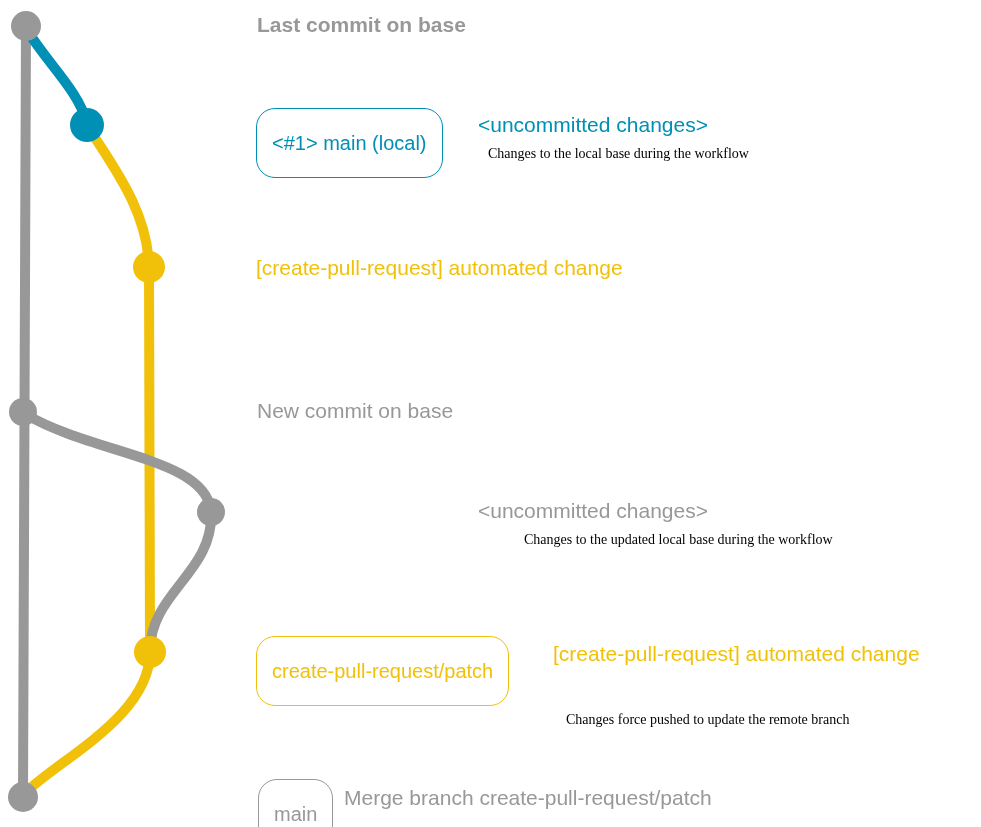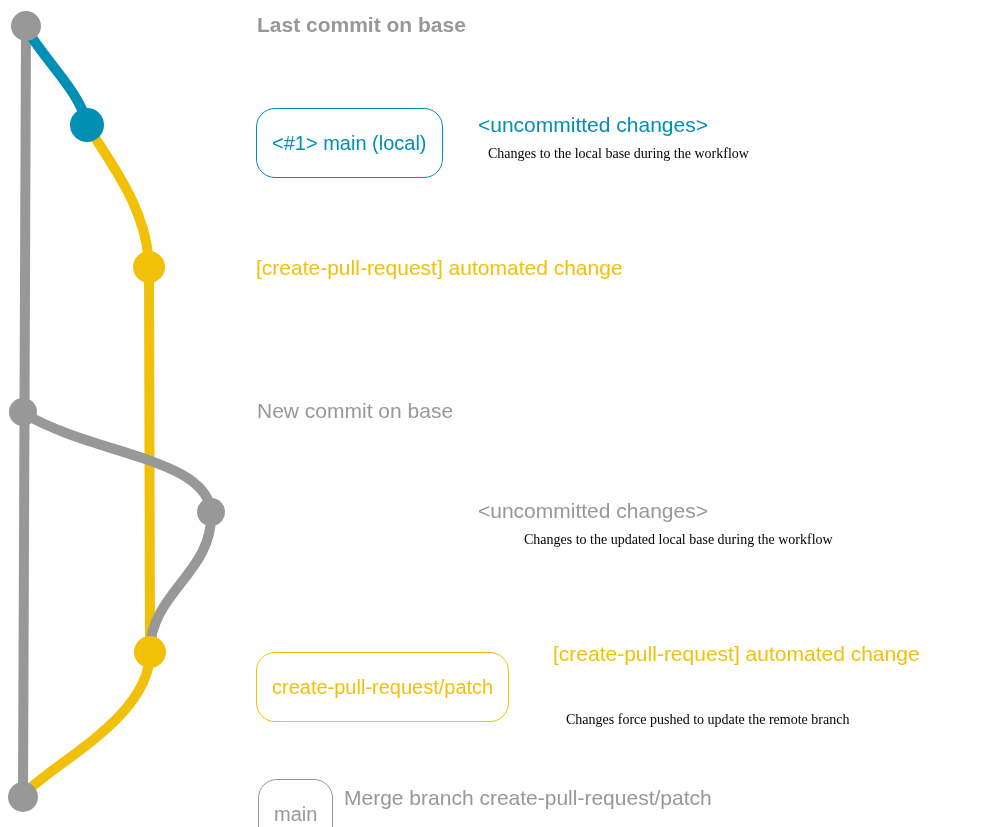--- a/index.html
+++ b/index.html
@@ -70,20 +70,20 @@
   <div class="lbl title teal" style="left:478px;top:113px;">&lt;uncommitted changes&gt;</div>
   <div class="lbl caption" style="left:488px;top:146px;">Changes to the local base during the workflow</div>
 
   <div class="lbl title yellow" style="left:256px;top:256px;">[create-pull-request] automated change</div>
 
   <div class="lbl msg" style="left:257px;top:399px;">New commit on base</div>
 
   <div class="lbl title gray" style="left:478px;top:499px;">&lt;uncommitted changes&gt;</div>
   <div class="lbl caption" style="left:500px;top:532px;margin-left:24px;">Changes to the updated local base during the workflow</div>
 
-  <div class="badge yellow" style="left:256px;top:652px;text-align:center;">create-pull-request/patch</div>
+  <div class="badge yellow" style="left:256px;top:636px;text-align:center;">create-pull-request/patch</div>
   <div class="lbl title yellow" style="left:553px;top:642px;">[create-pull-request] automated change</div>
   <div class="lbl caption" style="left:566px;top:712px;">Changes force pushed to update the remote branch</div>
 
   <div class="badge gray" style="left:258px;top:779px;">main</div>
   <div class="lbl msg" style="left:344px;top:786px;">Merge branch create-pull-request/patch</div>
 
 </div>
 
 </body></html>

